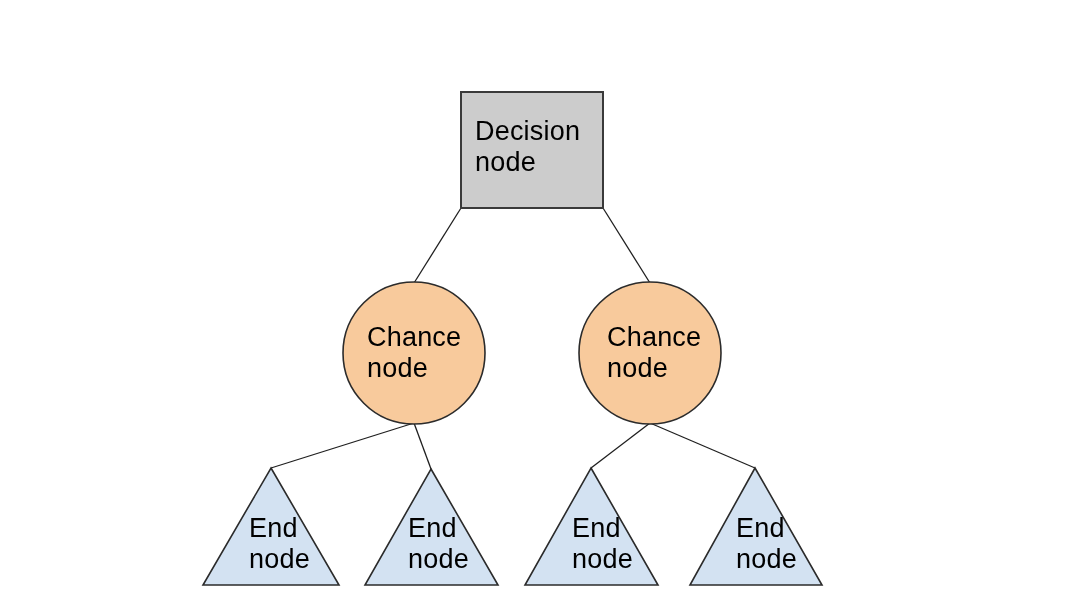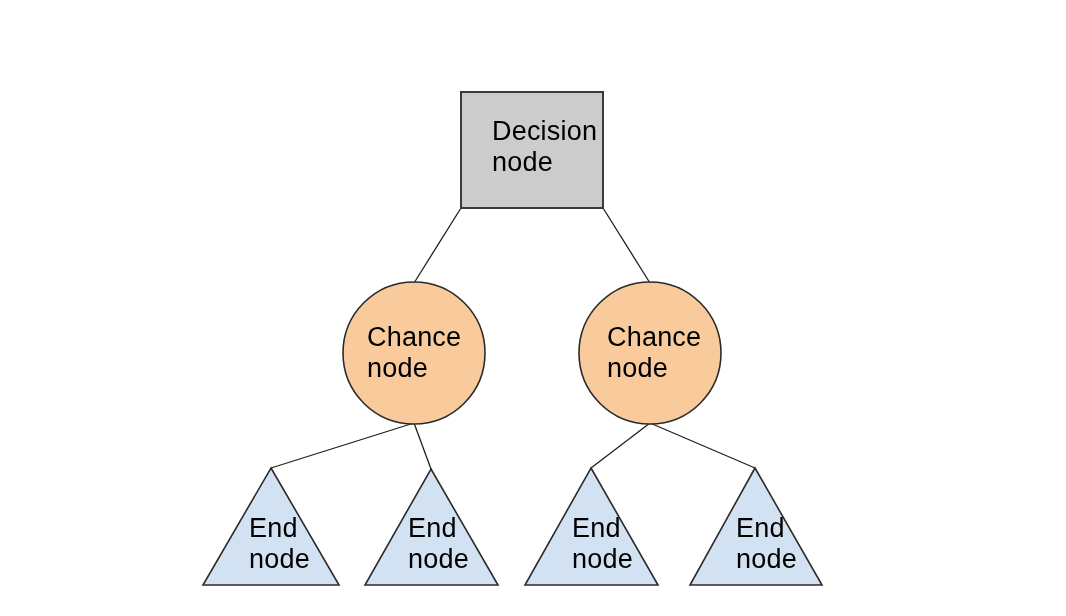--- a/index.html
+++ b/index.html
@@ -65,21 +65,21 @@
 
     <polygon class="shape" points="271,468 339,585 203,585" fill="#d3e2f2"></polygon>
 
     <polygon class="shape" points="431,469 498,585 365,585" fill="#d3e2f2"></polygon>
 
     <polygon class="shape" points="591,468 658,585 525,585" fill="#d3e2f2"></polygon>
 
     <polygon class="shape" points="755,468 822,585 690,585" fill="#d3e2f2"></polygon>
   </svg>
 
-  <div class="label" style="left:492px; top:116px">Decision
+  <div class="label" style="left:475px; top:116px">Decision
 node</div>
 
   <div class="label" style="left:367px; top:322px">Chance
 node</div>
 
   <div class="label" style="left:607px; top:322px">Chance
 node</div>
 
   <div class="label" style="left:249px; top:513px">End
 node</div>

